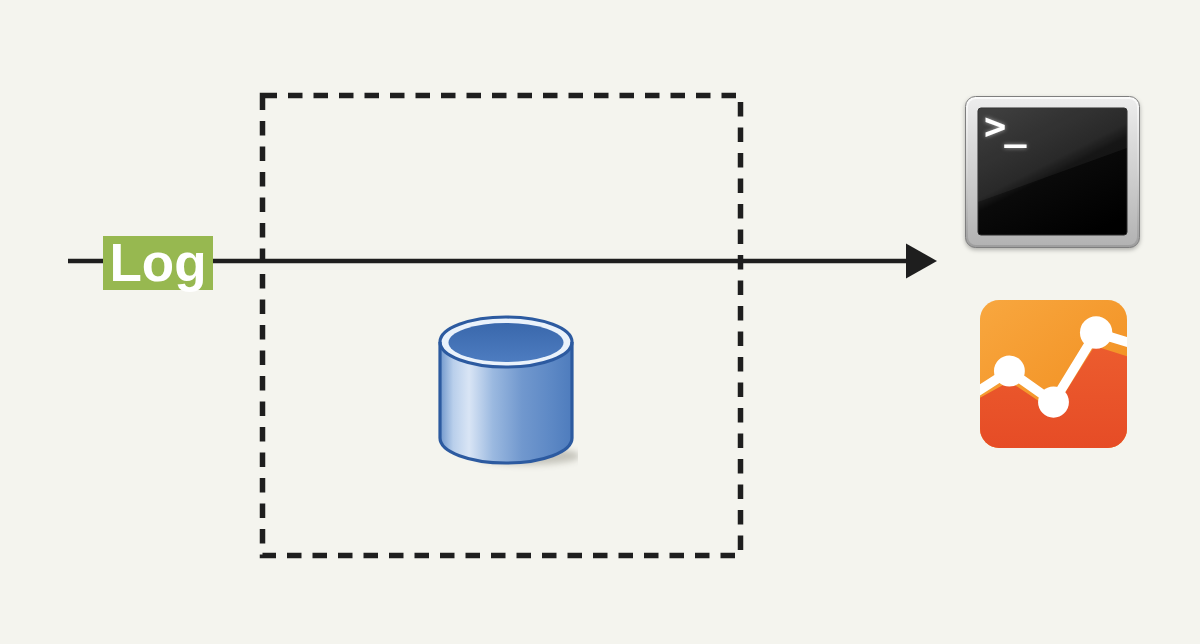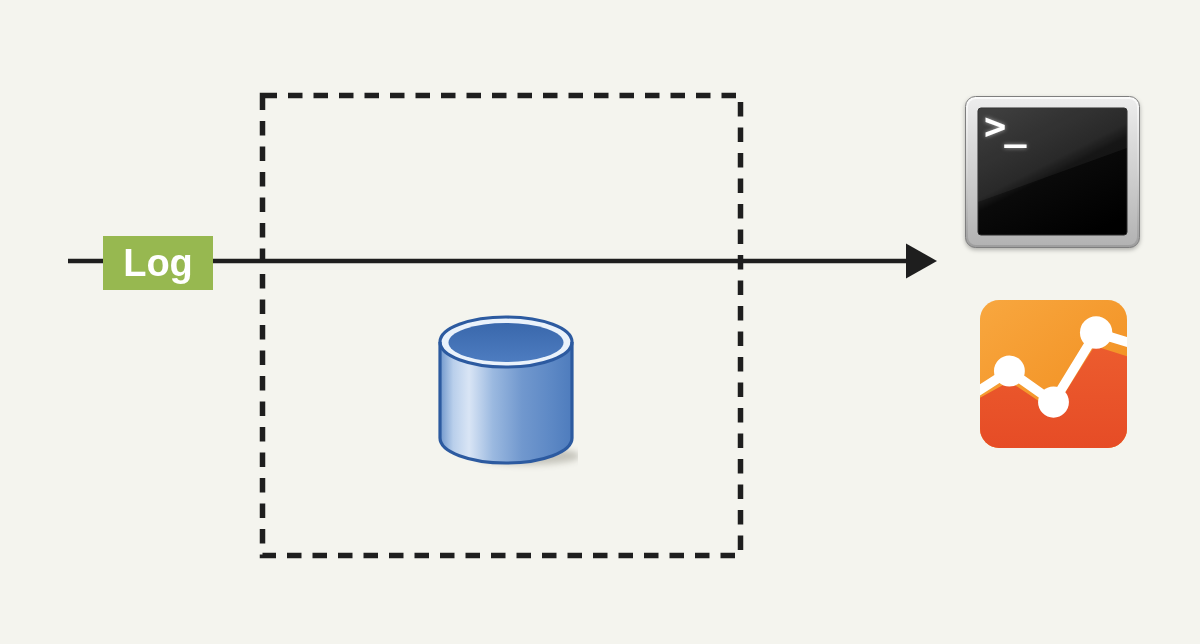--- a/index.html
+++ b/index.html
@@ -14,21 +14,21 @@
     overflow:hidden;
   }
   .abs{position:absolute;}
   
   .flow-layer{left:0;top:0;width:1200px;height:644px;}
   
   .log-badge{
     left:103px;top:236px;width:110px;height:54px;
     background:var(--badge_green,#97b850);
     color:var(--badge_text,#ffffff);
-    font-weight:bold;font-size:38px;line-height:54px;
+    font-weight:bold;font-size:53px;line-height:54px;
     text-align:center;
     letter-spacing:0px;
     z-index:5;
   }
   
   .db-icon{left:434px;top:312px;width:144px;height:160px;z-index:4;}
   
   .terminal-icon{
     left:965px;top:96px;width:175px;height:152px;z-index:4;
     filter:drop-shadow(0 2px 2px rgba(0,0,0,0.28));

